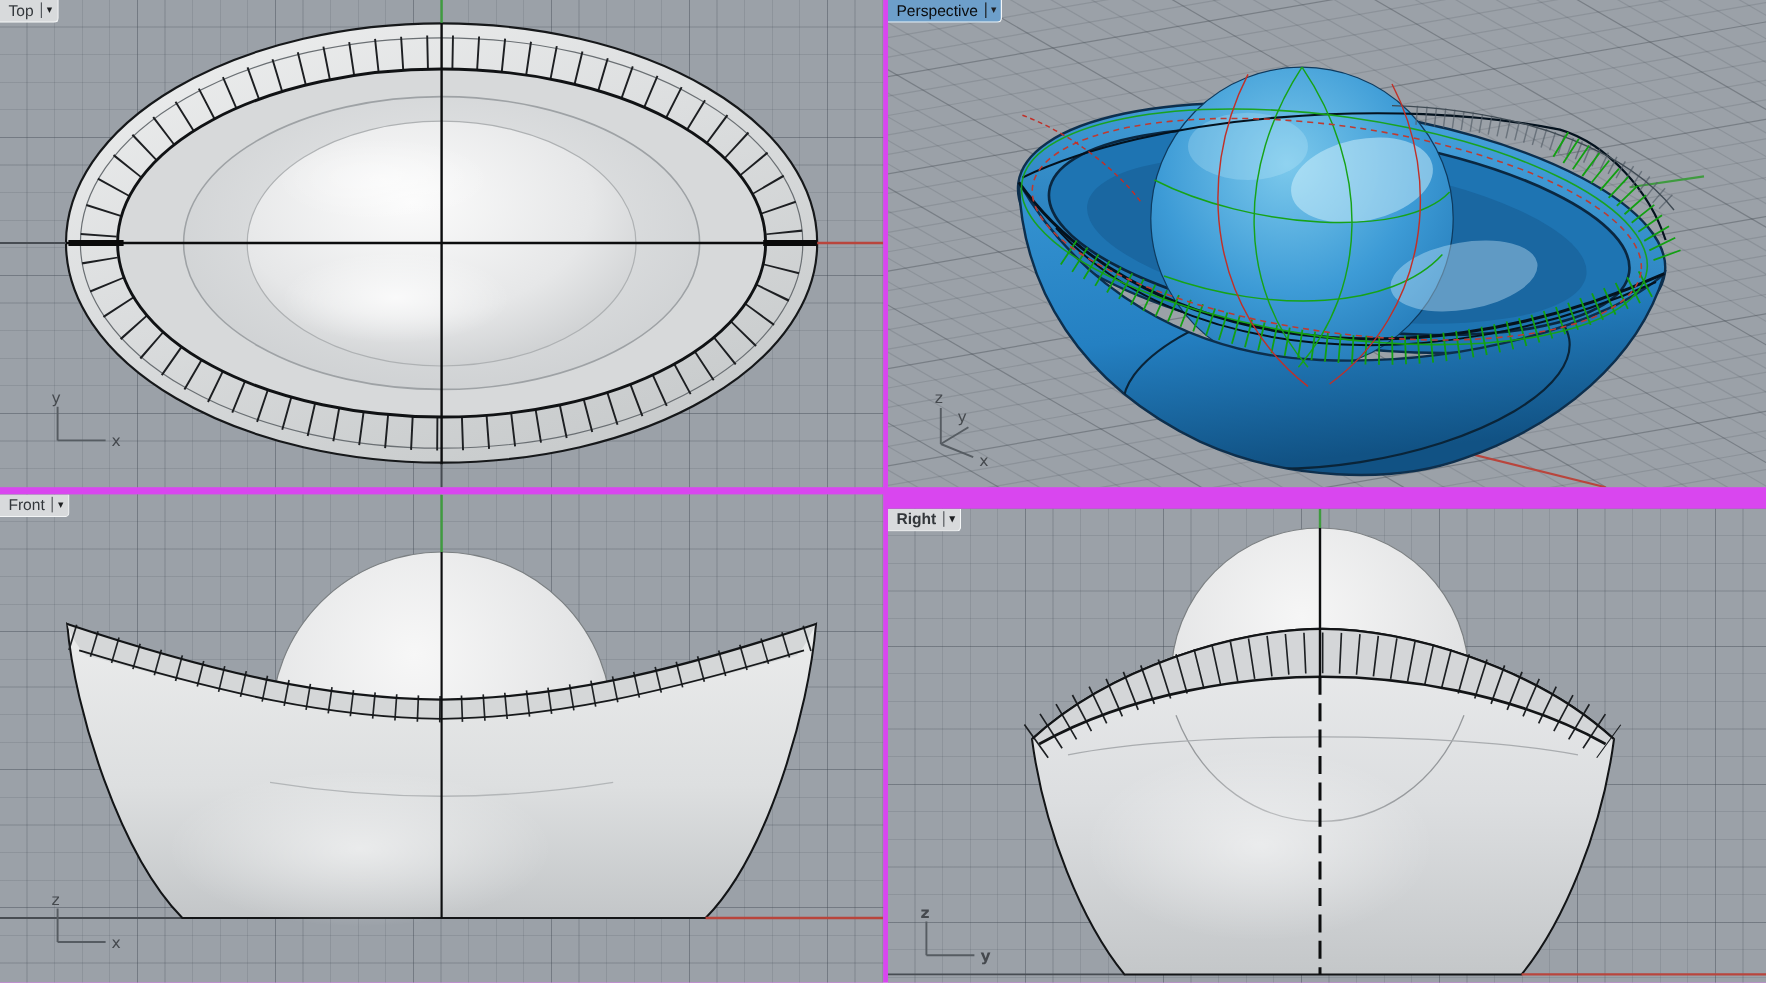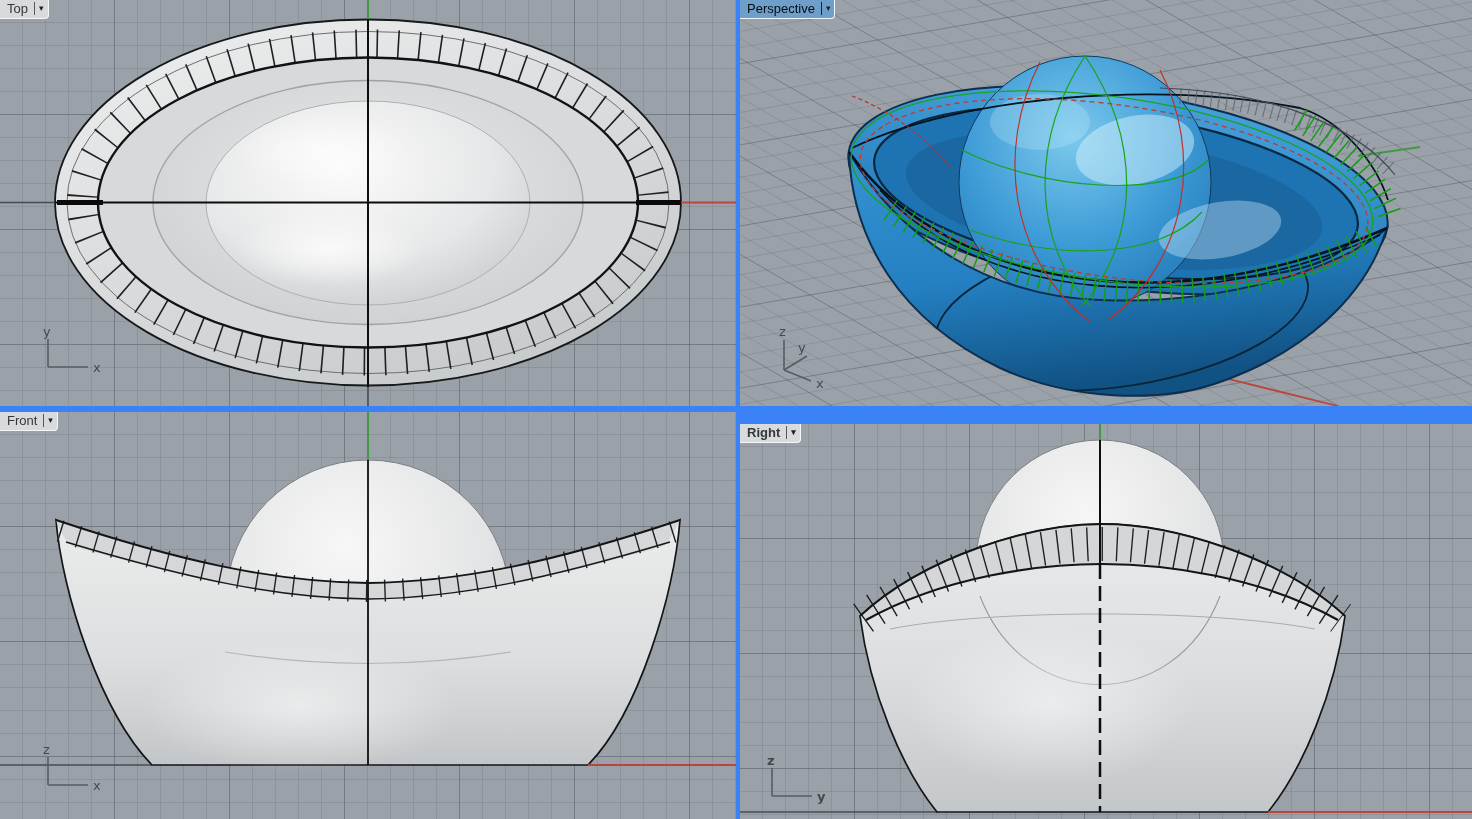--- a/index.html
+++ b/index.html
@@ -1,17 +1,17 @@
 <!DOCTYPE html>
 <html><head>
 <meta charset="utf-8">
 <style>
   html,body{margin:0;padding:0;background:#dfe2e5;}
   .stage{
-    position:relative;width:1472px;height:819px;background:#3b82f6;
+    position:relative;width:1472px;height:819px;background:#d946ef;
     font-family:"Liberation Sans",sans-serif;overflow:hidden;
   }
   .viewport{position:absolute;overflow:hidden;background-color:#9ba1a8;}
   .vp-ortho{
     background-image:
       repeating-linear-gradient(to right, transparent 0 114px, rgba(62,70,80,.32) 114px 115px),
       repeating-linear-gradient(to bottom, transparent 0 114px, rgba(62,70,80,.32) 114px 115px),
       repeating-linear-gradient(to right, transparent 0 22px, rgba(62,70,80,.15) 22px 23px),
       repeating-linear-gradient(to bottom, transparent 0 22px, rgba(62,70,80,.15) 22px 23px);
   }

